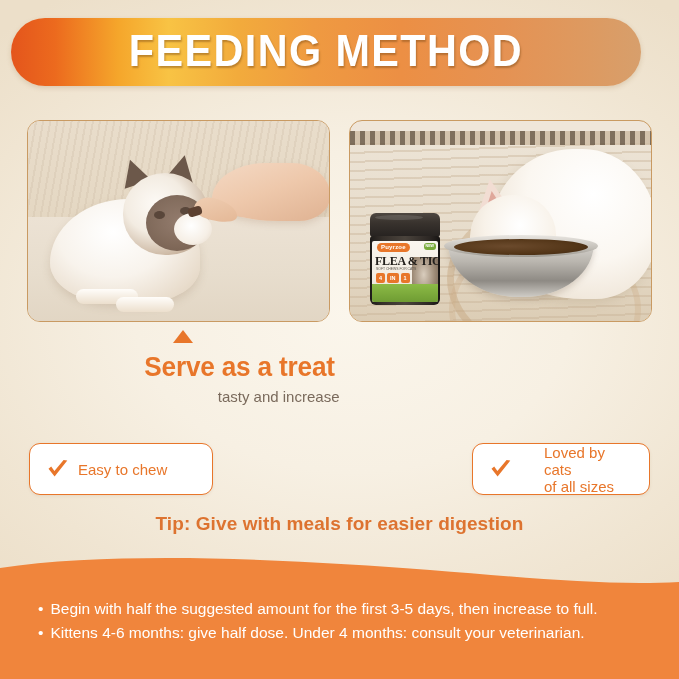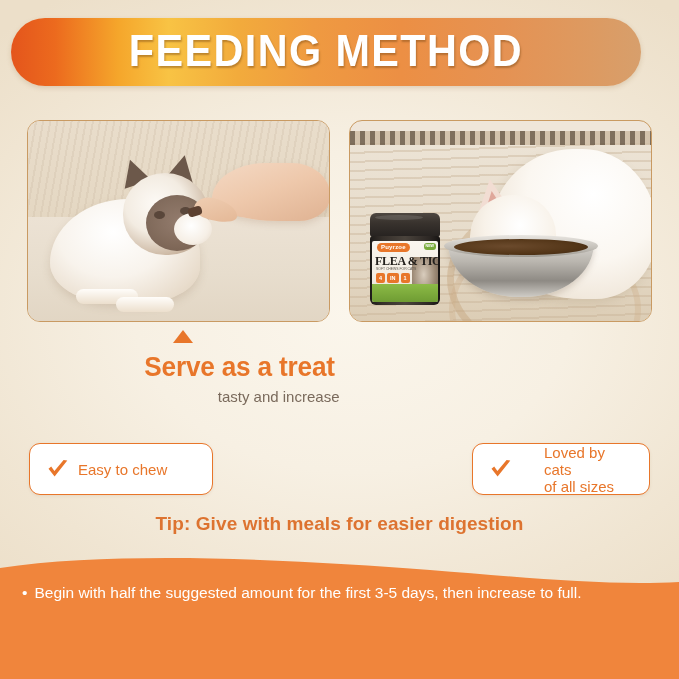--- a/index.html
+++ b/index.html
@@ -474,21 +474,21 @@
     left: 0; top: 0;
     width: 679px;
     height: 125px;
     display: block;
   }
   .footer-list {
     position: absolute;
     left: 22px;
     top: 27px;
     right: 14px;
-    margin: 0;
+    margin: 16px;
     padding: 0;
     list-style: none;
   }
   .footer-item {
     color: #ffffff;
     font-size: 15.5px;
     line-height: 24px;
     white-space: nowrap;
     font-family: "Liberation Sans Narrow", "Liberation Sans", sans-serif;
   }
@@ -591,16 +591,17 @@
   </div>
 
   <div class="tip">Tip: Give with meals for easier digestion</div>
 
   <div class="footer">
     <svg class="footer-svg" viewBox="0 0 679 125" preserveAspectRatio="none">
       <path d="M0,14 C120,-4 300,6 430,16 C530,24 610,32 679,28 L679,125 L0,125 Z" fill="#f0853c"></path>
     </svg>
     <ul class="footer-list">
       <li class="footer-item">Begin with half the suggested amount for the first 3-5 days, then increase to full.</li>
+      <li class="footer-item">Kittens 4-6 months: give half dose. Under 4 months: consult your veterinarian.</li>
     </ul>
   </div>
 
 </div>
 
 </body></html>

